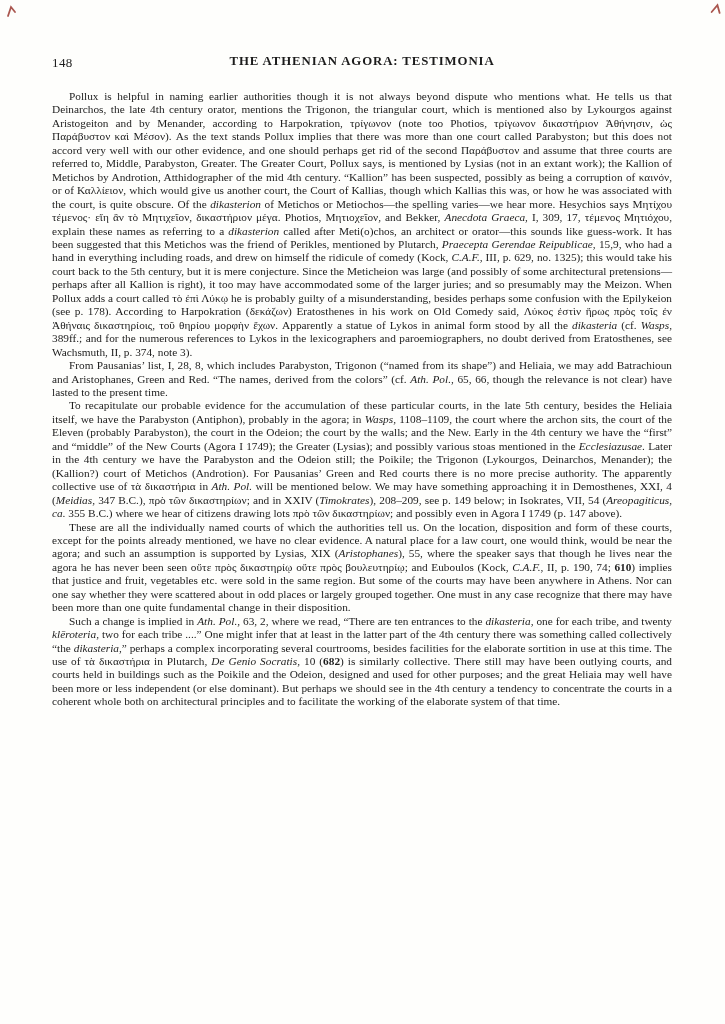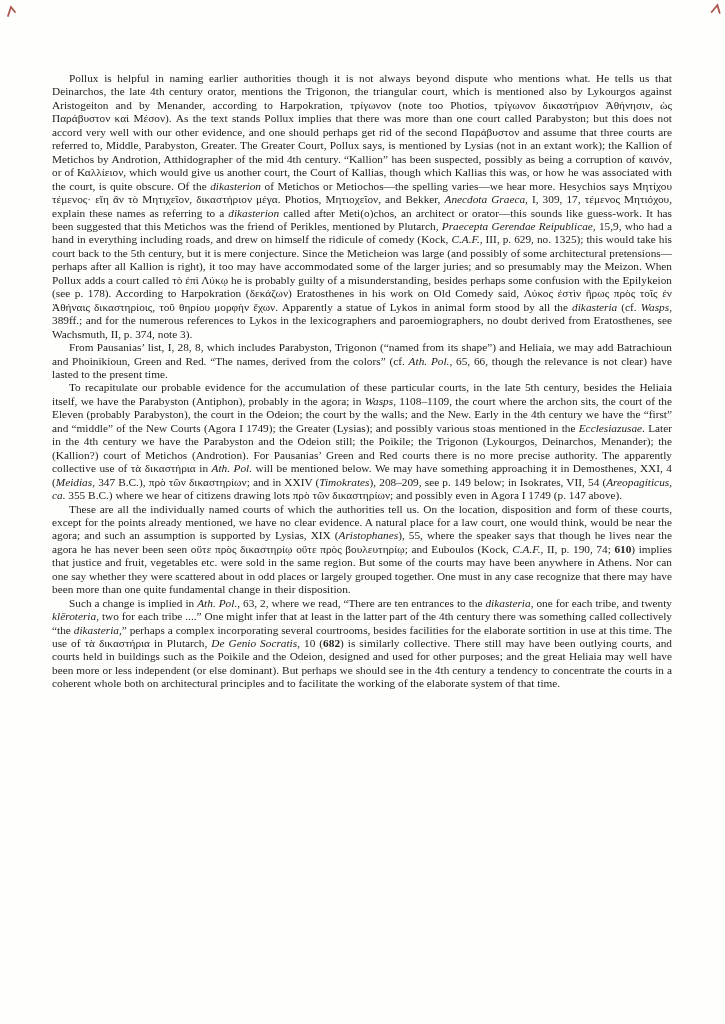--- a/index.html
+++ b/index.html
@@ -41,23 +41,27 @@
       <path d="M2 11 L5 2 L9 7" stroke="currentColor" stroke-width="1.8" fill="none" stroke-linecap="round"></path>
     </svg>
   </span>
   <span class="corner-mark right">
     <svg width="12" height="13" viewBox="0 0 12 13" aria-hidden="true">
       <path d="M2 10 L6 2 L10 9" stroke="currentColor" stroke-width="1.8" fill="none" stroke-linecap="round"></path>
     </svg>
   </span>
 
   <div class="inner">
+    <div class="header">
+      <span class="page-number">148</span>
+      <div class="page-title">THE ATHENIAN AGORA: TESTIMONIA</div>
+    </div>
 
     <div class="text-block">
 
     <p class="para"><span>Pollux is helpful in naming earlier authorities though it is not always beyond dispute who mentions what. He tells us that Deinarchos, the late 4th century orator, mentions the Trigonon, the triangular court, which is mentioned also by Lykourgos against Aristogeiton and by Menander, according to Harpokration, </span><span>τρίγωνον</span><span> (note too Photios, </span><span>τρίγωνον δικαστήριον Ἀθήνησιν, ὡς Παράβυστον καὶ Μέσον</span><span>). As the text stands Pollux implies that there was more than one court called Parabyston; but this does not accord very well with our other evidence, and one should perhaps get rid of the second </span><span>Παράβυστον</span><span> and assume that three courts are referred to, Middle, Parabyston, Greater. The Greater Court, Pollux says, is mentioned by Lysias (not in an extant work); the Kallion of Metichos by Androtion, Atthidographer of the mid 4th century. “Kallion” has been suspected, possibly as being a corruption of </span><span>καινόν</span><span>, or of </span><span>Καλλίειον</span><span>, which would give us another court, the Court of Kallias, though which Kallias this was, or how he was associated with the court, is quite obscure. Of the </span><span class="it">dikasterion</span><span> of Metichos or Metiochos—the spelling varies—we hear more. Hesychios says </span><span>Μητίχου τέμενος· εἴη ἂν τὸ Μητιχεῖον, δικαστήριον μέγα.</span><span> Photios, </span><span>Μητιοχεῖον</span><span>, and Bekker, </span><span class="it">Anecdota Graeca</span><span>, I, 309, 17, </span><span>τέμενος Μητιόχου</span><span>, explain these names as referring to a </span><span class="it">dikasterion</span><span> called after Meti(o)chos, an architect or orator—this sounds like guess-work. It has been suggested that this Metichos was the friend of Perikles, mentioned by Plutarch, </span><span class="it">Praecepta Gerendae Reipublicae</span><span>, 15,9, who had a hand in everything including roads, and drew on himself the ridicule of comedy (Kock, </span><span class="it">C.A.F.</span><span>, III, p. 629, no. 1325); this would take his court back to the 5th century, but it is mere conjecture. Since the Meticheion was large (and possibly of some architectural pretensions—perhaps after all Kallion is right), it too may have accommodated some of the larger juries; and so presumably may the Meizon. When Pollux adds a court called </span><span>τὸ ἐπὶ Λύκῳ</span><span> he is probably guilty of a misunderstanding, besides perhaps some confusion with the Epilykeion (see p. 178). According to Harpokration (</span><span>δεκάζων</span><span>) Eratosthenes in his work on Old Comedy said, </span><span>Λύκος ἐστὶν ἥρως πρὸς τοῖς ἐν Ἀθήναις δικαστηρίοις, τοῦ θηρίου μορφὴν ἔχων.</span><span> Apparently a statue of Lykos in animal form stood by all the </span><span class="it">dikasteria</span><span> (cf. </span><span class="it">Wasps</span><span>, 389ff.; and for the numerous references to Lykos in the lexicographers and paroemiographers, no doubt derived from Eratosthenes, see Wachsmuth, II, p. 374, note 3).</span></p>
-        <p class="para"><span>From Pausanias’ list, I, 28, 8, which includes Parabyston, Trigonon (“named from its shape”) and Heliaia, we may add Batrachioun and Phoinikioun, Green and Red. “The names, derived from the colors” (cf. </span><span class="it">Ath. Pol.</span><span>, 65, 66, though the relevance is not clear) have lasted to the present time.</span></p>
+        <p class="para"><span>From Pausanias’ list, I, 28, 8, which includes Parabyston, Trigonon (“named from its shape”) and Heliaia, we may add Batrachioun and Aristophanes, Green and Red. “The names, derived from the colors” (cf. </span><span class="it">Ath. Pol.</span><span>, 65, 66, though the relevance is not clear) have lasted to the present time.</span></p>
         <p class="para"><span>To recapitulate our probable evidence for the accumulation of these particular courts, in the late 5th century, besides the Heliaia itself, we have the Parabyston (Antiphon), probably in the agora; in </span><span class="it">Wasps</span><span>, 1108–1109, the court where the archon sits, the court of the Eleven (probably Parabyston), the court in the Odeion; the court by the walls; and the New. Early in the 4th century we have the “first” and “middle” of the New Courts (Agora I 1749); the Greater (Lysias); and possibly various stoas mentioned in the </span><span class="it">Ecclesiazusae</span><span>. Later in the 4th century we have the Parabyston and the Odeion still; the Poikile; the Trigonon (Lykourgos, Deinarchos, Menander); the (Kallion?) court of Metichos (Androtion). For Pausanias’ Green and Red courts there is no more precise authority. The apparently collective use of </span><span>τὰ δικαστήρια</span><span> in </span><span class="it">Ath. Pol.</span><span> will be mentioned below. We may have something approaching it in Demosthenes, XXI, 4 (</span><span class="it">Meidias</span><span>, 347 B.C.), </span><span>πρὸ τῶν δικαστηρίων</span><span>; and in XXIV (</span><span class="it">Timokrates</span><span>), 208–209, see p. 149 below; in Isokrates, VII, 54 (</span><span class="it">Areopagiticus</span><span>, </span><span class="it">ca.</span><span> 355 B.C.) where we hear of citizens drawing lots </span><span>πρὸ τῶν δικαστηρίων</span><span>; and possibly even in Agora I 1749 (p. 147 above).</span></p>
         <p class="para"><span>These are all the individually named courts of which the authorities tell us. On the location, disposition and form of these courts, except for the points already mentioned, we have no clear evidence. A natural place for a law court, one would think, would be near the agora; and such an assumption is supported by Lysias, XIX (</span><span class="it">Aristophanes</span><span>), 55, where the speaker says that though he lives near the agora he has never been seen </span><span>οὔτε πρὸς δικαστηρίῳ οὔτε πρὸς βουλευτηρίῳ</span><span>; and Euboulos (Kock, </span><span class="it">C.A.F.</span><span>, II, p. 190, 74; </span><span class="bd">610</span><span>) implies that justice and fruit, vegetables etc. were sold in the same region. But some of the courts may have been anywhere in Athens. Nor can one say whether they were scattered about in odd places or largely grouped together. One must in any case recognize that there may have been more than one quite fundamental change in their disposition.</span></p>
         <p class="para"><span>Such a change is implied in </span><span class="it">Ath. Pol.</span><span>, 63, 2, where we read, “There are ten entrances to the </span><span class="it">dikasteria</span><span>, one for each tribe, and twenty </span><span class="it">klēroteria</span><span>, two for each tribe ....” One might infer that at least in the latter part of the 4th century there was something called collectively “the </span><span class="it">dikasteria</span><span>,” perhaps a complex incorporating several courtrooms, besides facilities for the elaborate sortition in use at this time. The use of </span><span>τὰ δικαστήρια</span><span> in Plutarch, </span><span class="it">De Genio Socratis</span><span>, 10 (</span><span class="bd">682</span><span>) is similarly collective. There still may have been outlying courts, and courts held in buildings such as the Poikile and the Odeion, designed and used for other purposes; and the great Heliaia may well have been more or less independent (or else dominant). But perhaps we should see in the 4th century a tendency to concentrate the courts in a coherent whole both on architectural principles and to facilitate the working of the elaborate system of that time.</span></p>
       </div>
   </div>
 </div>
 
 </body></html>

